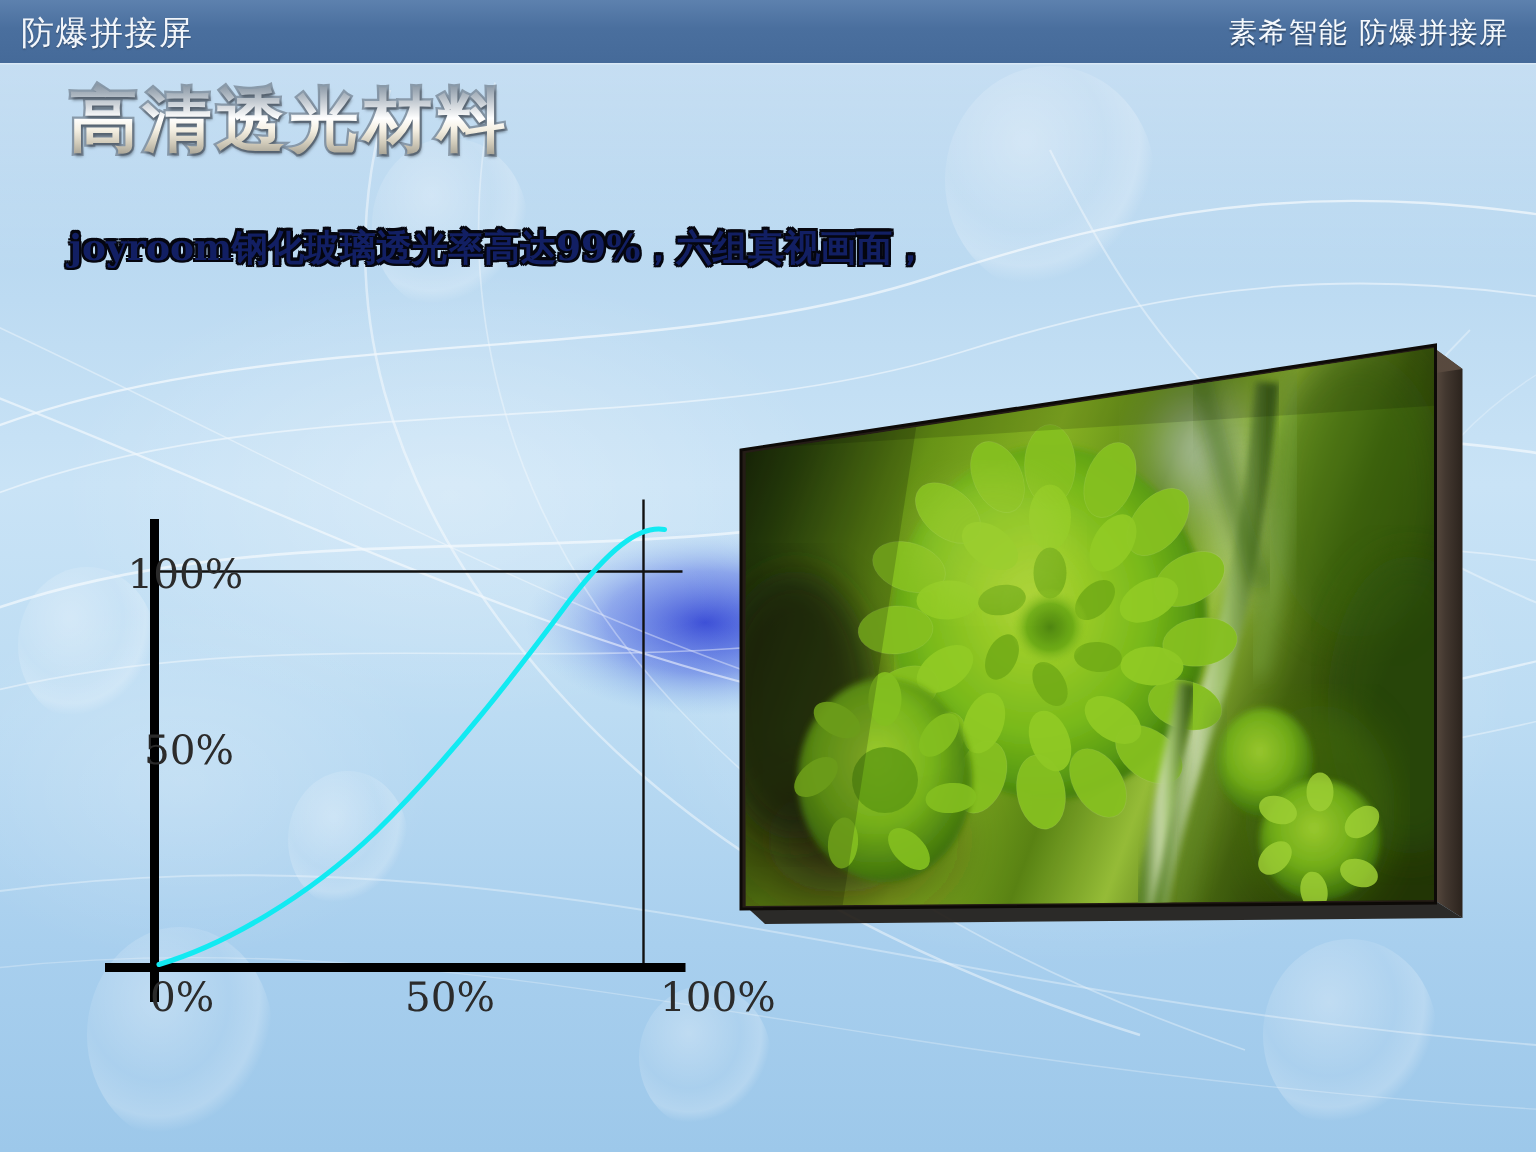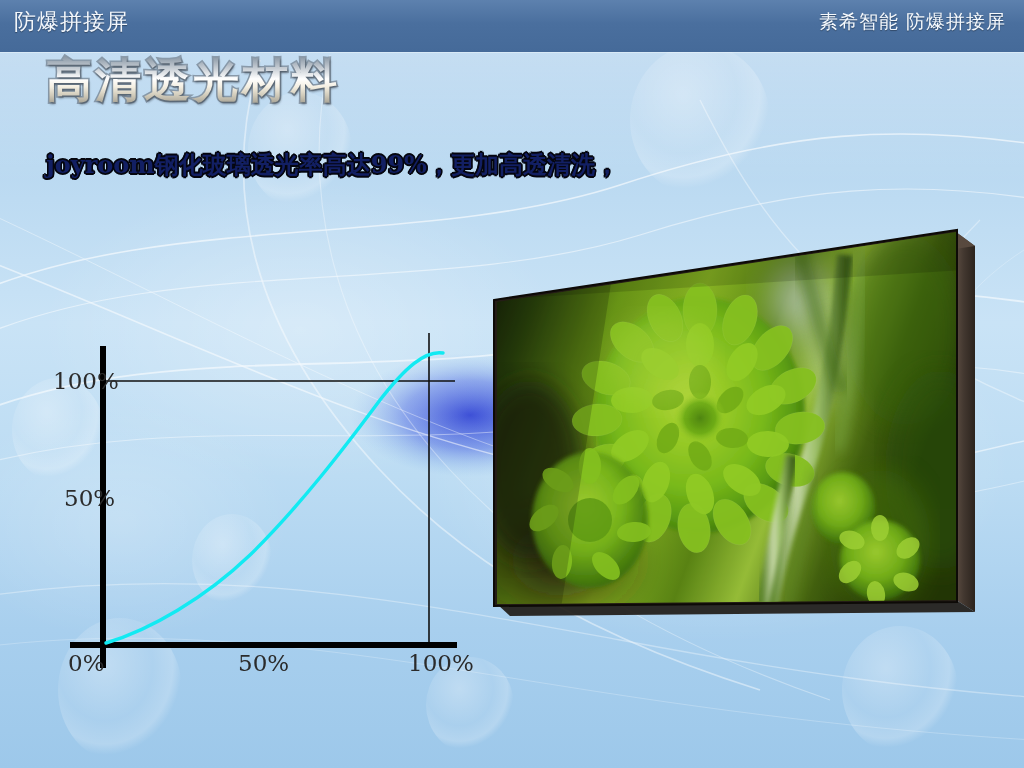--- a/index.html
+++ b/index.html
@@ -14,21 +14,21 @@
   #slide{
     position:absolute; inset:0; width:1024px; height:768px; overflow:hidden;
     background:
       radial-gradient(ellipse 420px 260px at 70% 60%, rgba(255,255,255,0.35) 0%, rgba(255,255,255,0) 70%),
       linear-gradient(180deg,#a9cdec 0%, #b7d7f0 18%, #c9e3f6 42%, #bcdcf3 62%, #a8cfee 82%, #9dc8ea 100%);
   }
   .bg-svg{ position:absolute; inset:0; width:1024px; height:768px; }
 
   
   .header{
-    position:absolute; left:0; top:0; width:1024px; height:52px;
+    position:absolute; left:0; top:0; width:1024px; height:42px;
     background:linear-gradient(180deg,#5d81ae 0%, #4a6f9e 45%, #456a99 100%);
     box-shadow:0 1px 0 rgba(255,255,255,0.35);
     z-index:30;
   }
   .header-left{
     position:absolute; left:14px; top:7px;
     color:#f2f6fb; font-size:22px; letter-spacing:1px;
     font-family:"DejaVu Sans","Liberation Sans",sans-serif;
     text-shadow:0 1px 1px rgba(0,0,0,0.35);
   }
@@ -80,21 +80,21 @@
        0 -1.6px 0 #05060f, 0 1.6px 0 #05060f,
       -1.6px 0 0 #05060f, 1.6px 0 0 #05060f;
   }
   .line2{ margin-top:14px; }
 
   
   .chart{ position:absolute; left:0; top:0; width:1024px; height:768px; z-index:20; pointer-events:none; }
   .axis-label{
     position:absolute; z-index:22;
     font-family:"DejaVu Serif","Liberation Serif",serif;
-    font-size:23px; color:#2b2b2b;
+    font-size:27px; color:#2b2b2b;margin-left:32px;
   }
 
   
   .monitor{ position:absolute; left:0; top:0; width:1024px; height:768px; z-index:18; }
 </style>
 </head>
 <body>
 
 <div id="slide">
 
@@ -155,21 +155,21 @@
 
   <div class="header">
     <div class="header-left">防爆拼接屏</div>
     <div class="header-right">素希智能  防爆拼接屏</div>
   </div>
 
   <div class="title-shadow">高清透光材料</div>
   <div class="title">高清透光材料</div>
 
   <div class="copy">
-    <div class="line line2">joyroom钢化玻璃透光率高达99%，更加高透清洗，</div>
+    <div class="line line2">joyroom钢化玻璃透光率高达99%，六组真视画面，</div>
   </div>
 
   <svg class="monitor" viewBox="0 0 1024 768" preserveAspectRatio="none">
     <defs>
       <clipPath id="screenClip">
         <polygon points="497,302 956,232 956,600 497,604"></polygon>
       </clipPath>
       <linearGradient id="sideGrad" x1="0" y1="0" x2="1" y2="0">
         <stop offset="0%" stop-color="#5b4c41"></stop>
         <stop offset="40%" stop-color="#433830"></stop>

